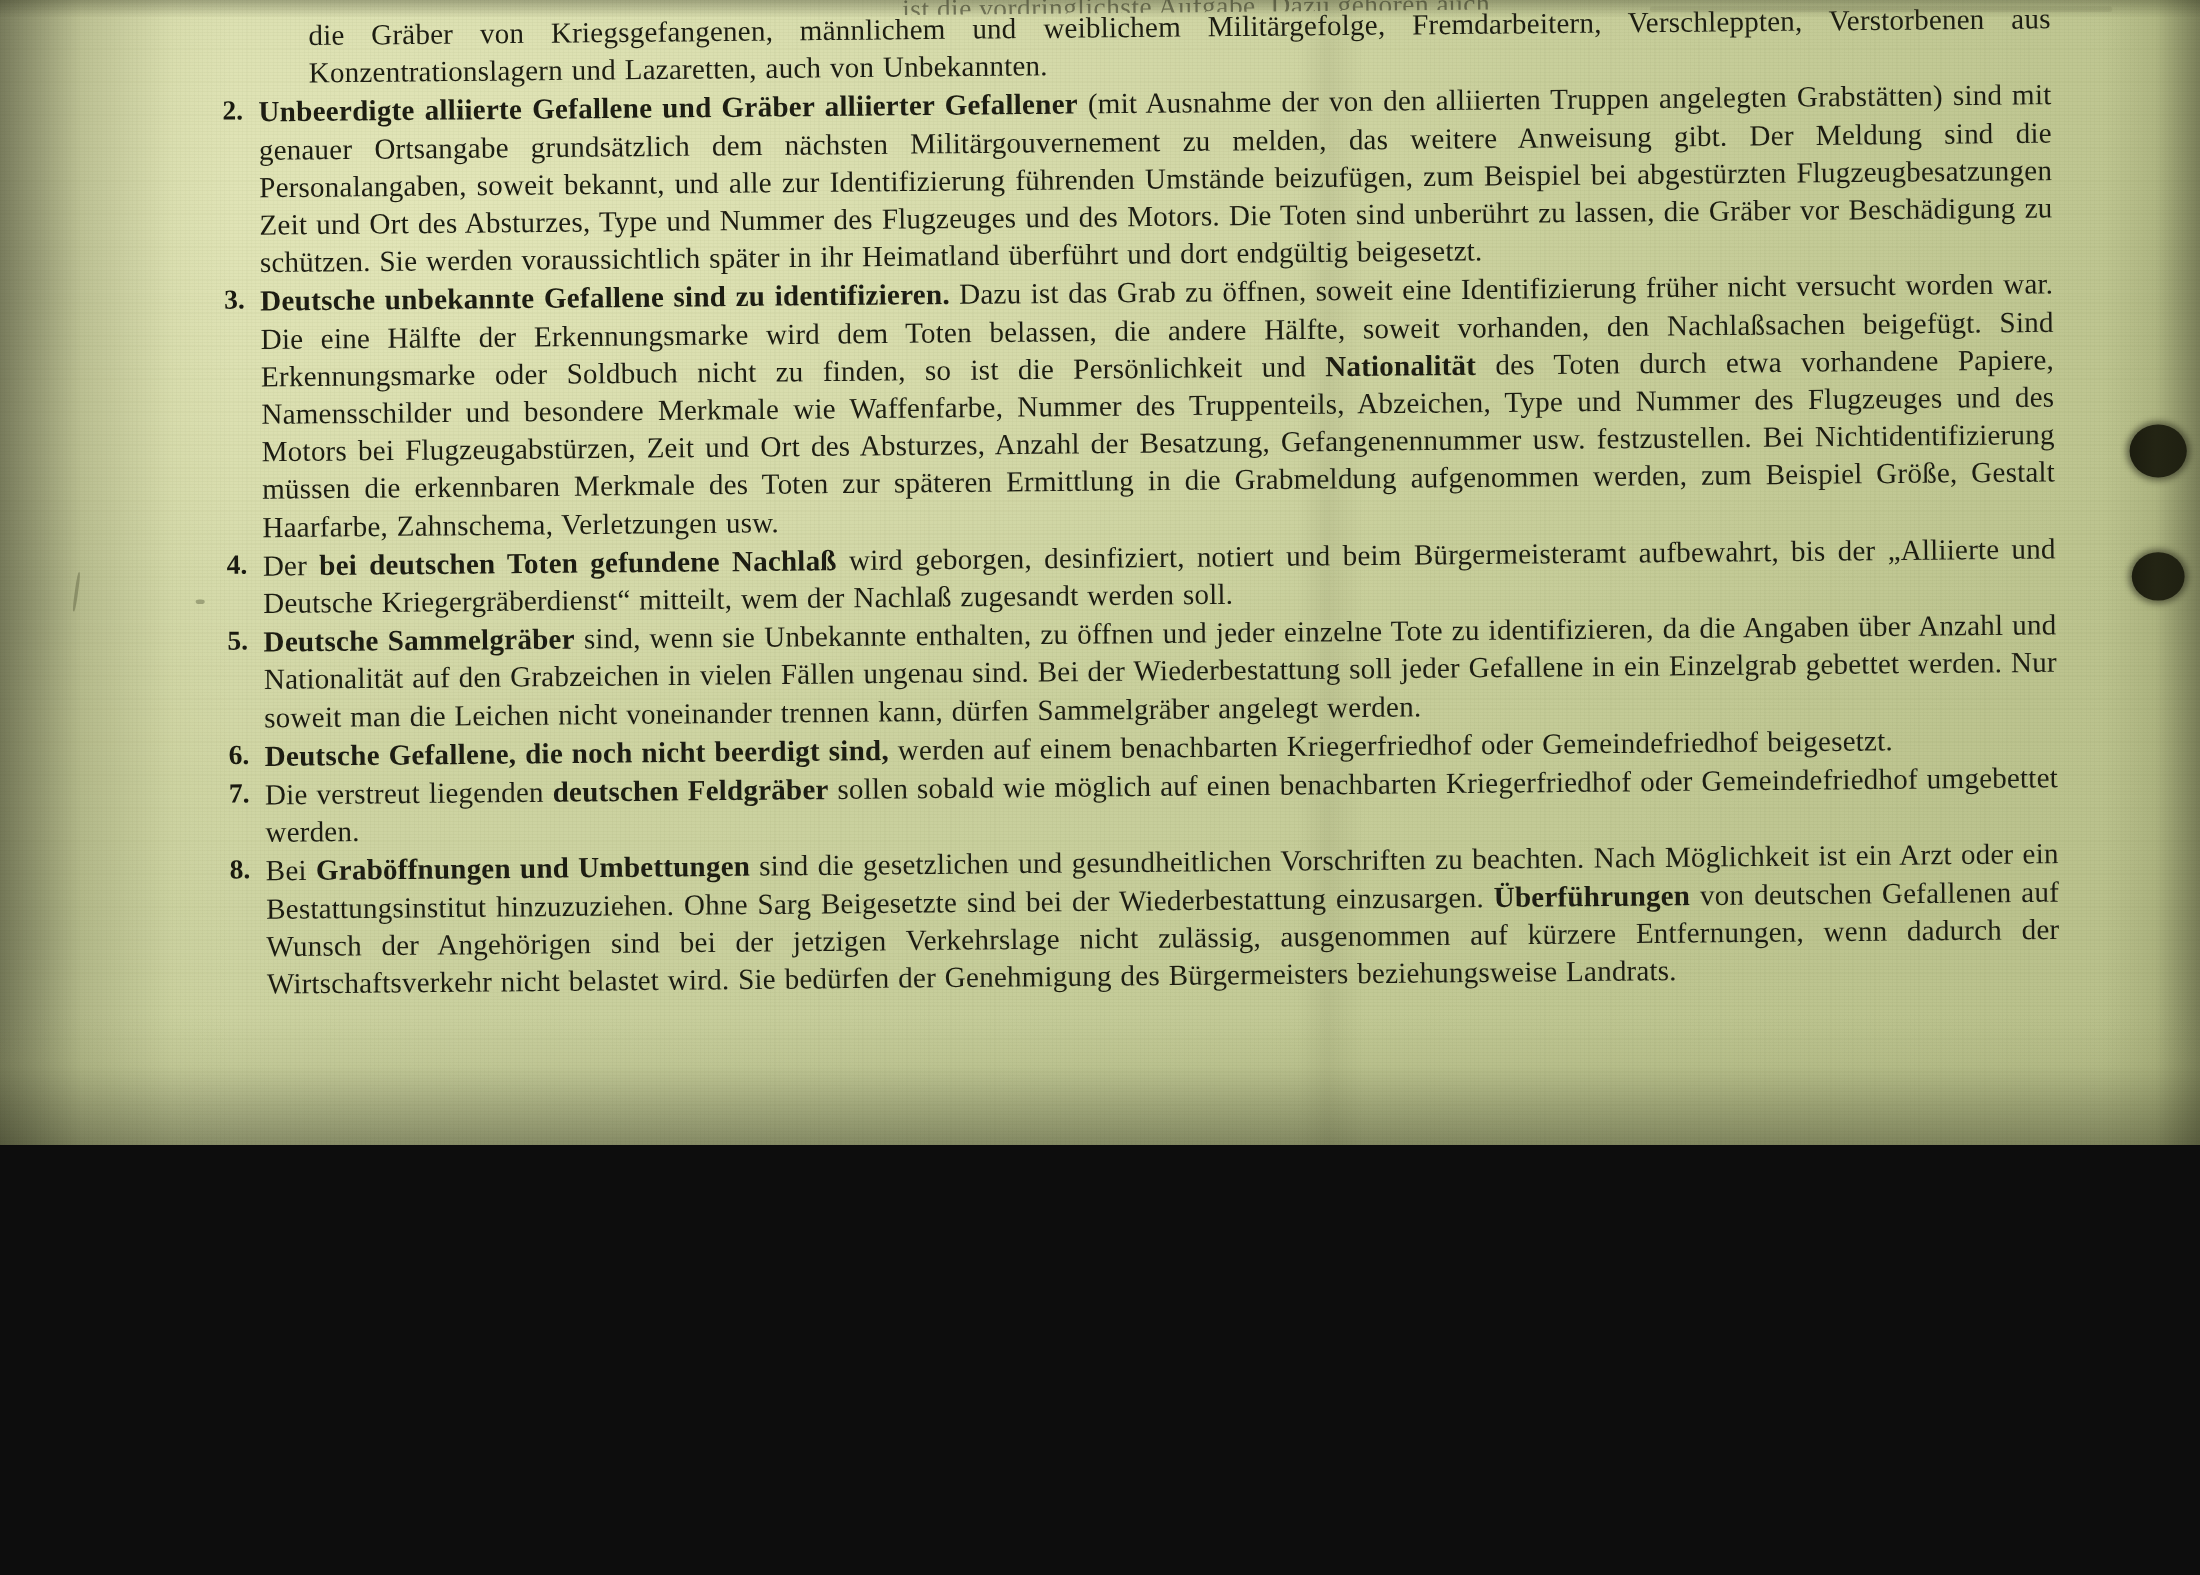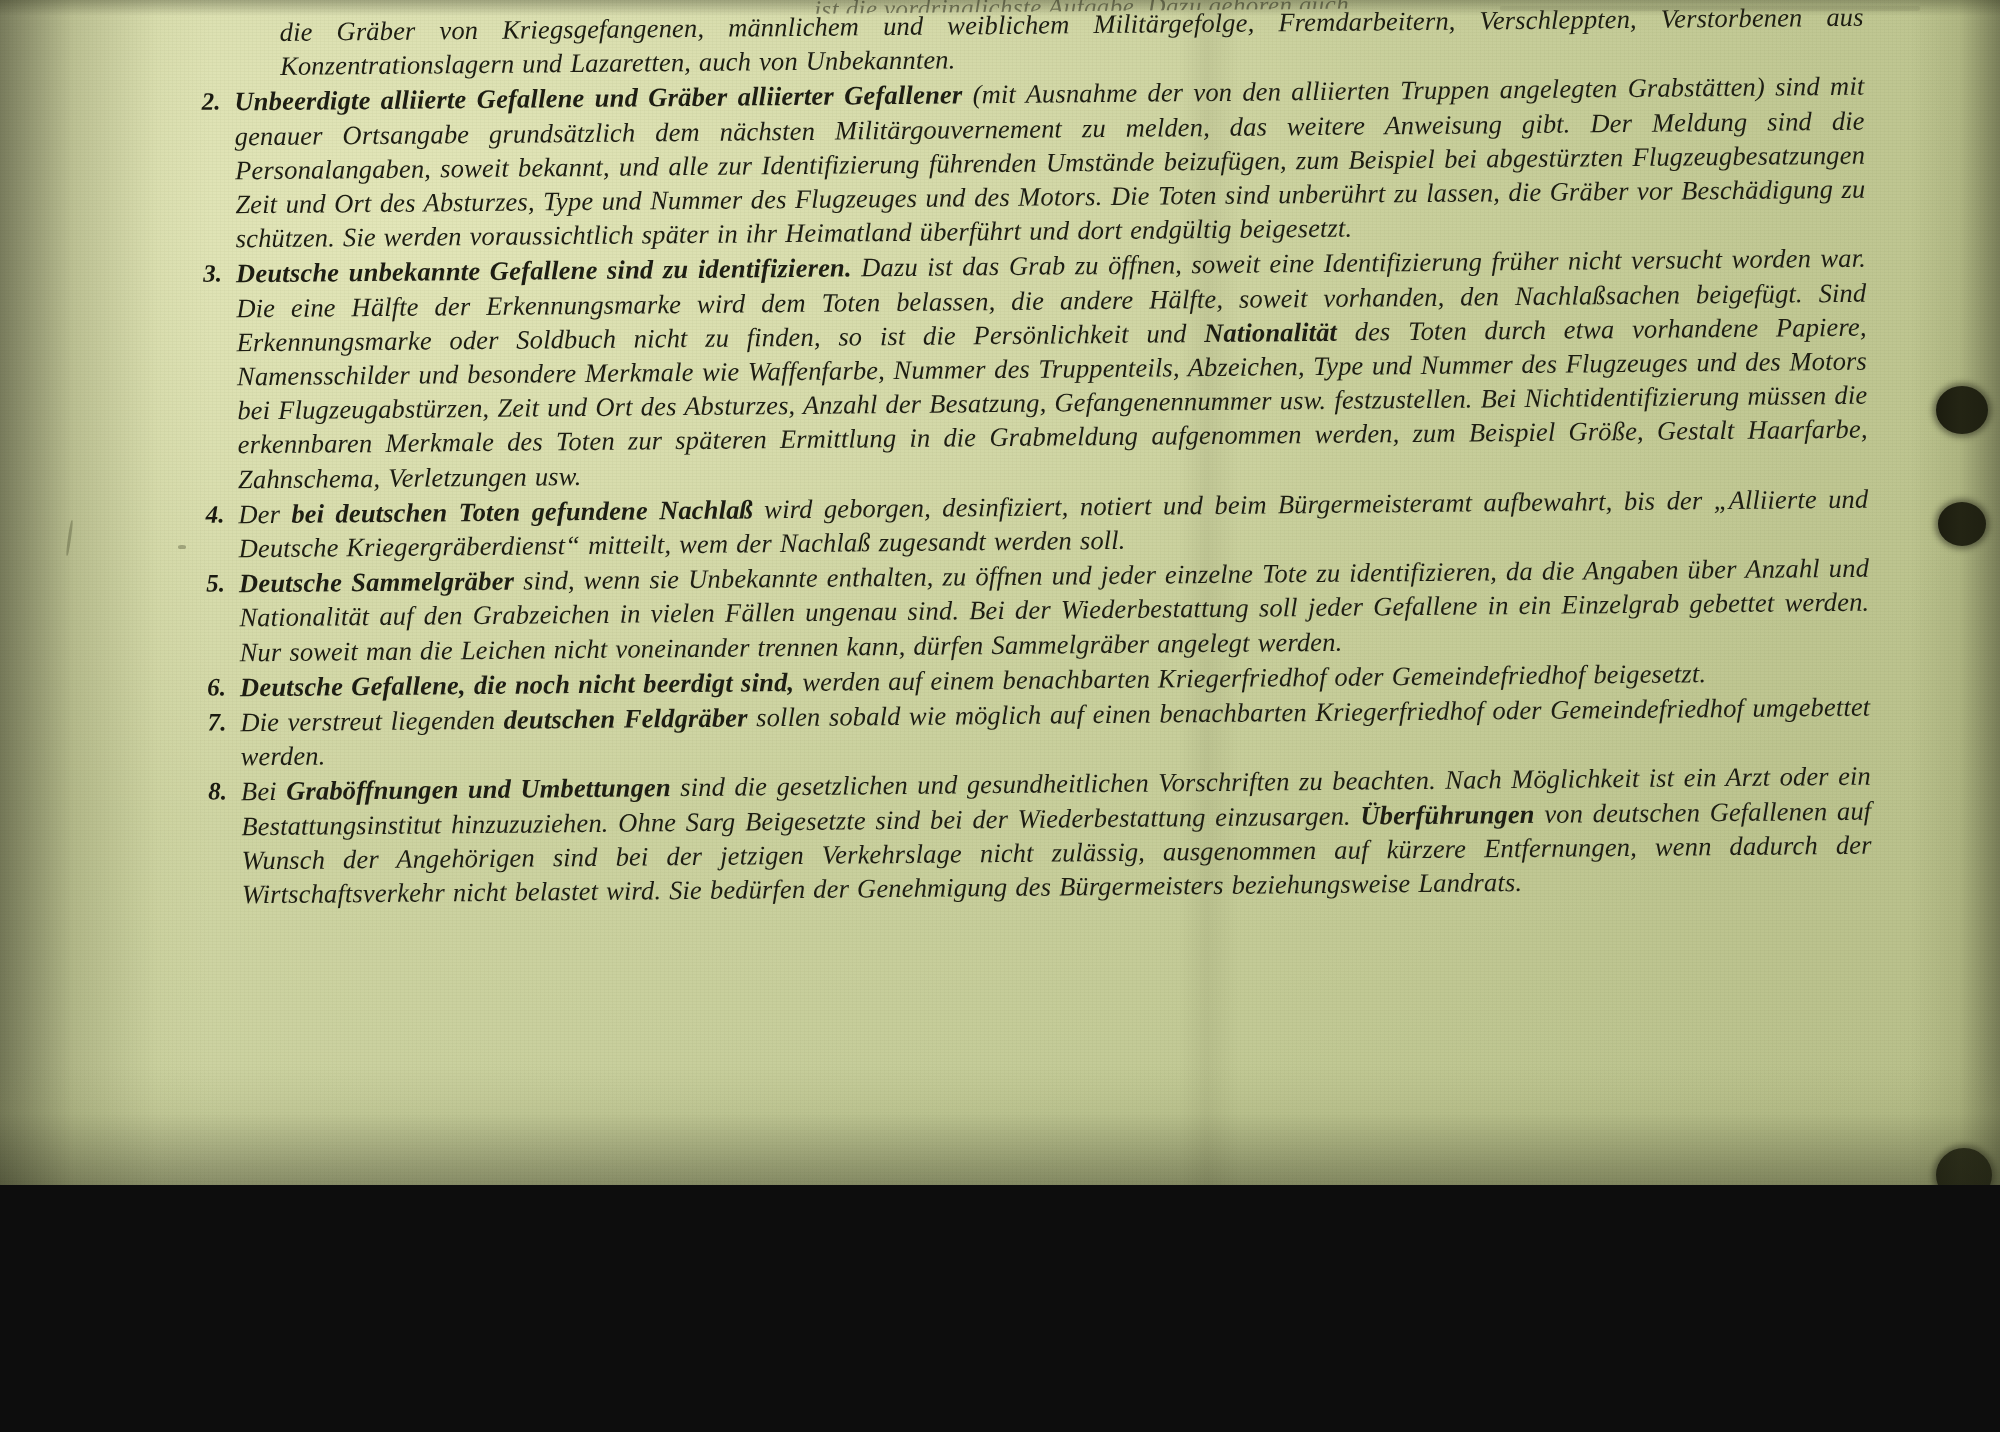--- a/index.html
+++ b/index.html
@@ -3,25 +3,24 @@
 <meta charset="utf-8">
 <style>
   html, body {
     margin: 0;
     padding: 0;
     background: #0d0d0d;
   }
   #page {
     position: relative;
     width: 2000px;
-    height: 1185px;
+    height: 1041px;
     background: #737373;
     overflow: hidden;
     font-family: "Liberation Serif", serif;
-    font-style: italic;
   }
   
   #paper-base {
     position: absolute;
     inset: 0;
     background:
       radial-gradient(ellipse at 20% 18%, rgba(228,231,186,0.95) 0%, rgba(206,212,160,0.5) 45%, rgba(186,194,138,0.25) 75%, rgba(170,178,120,0.15) 100%),
       linear-gradient(100deg, #d7dcae 0%, #cdd3a4 22%, #c6cd9c 48%, #c2c996 70%, #b9c08c 100%);
   }
   #paper-grain {

